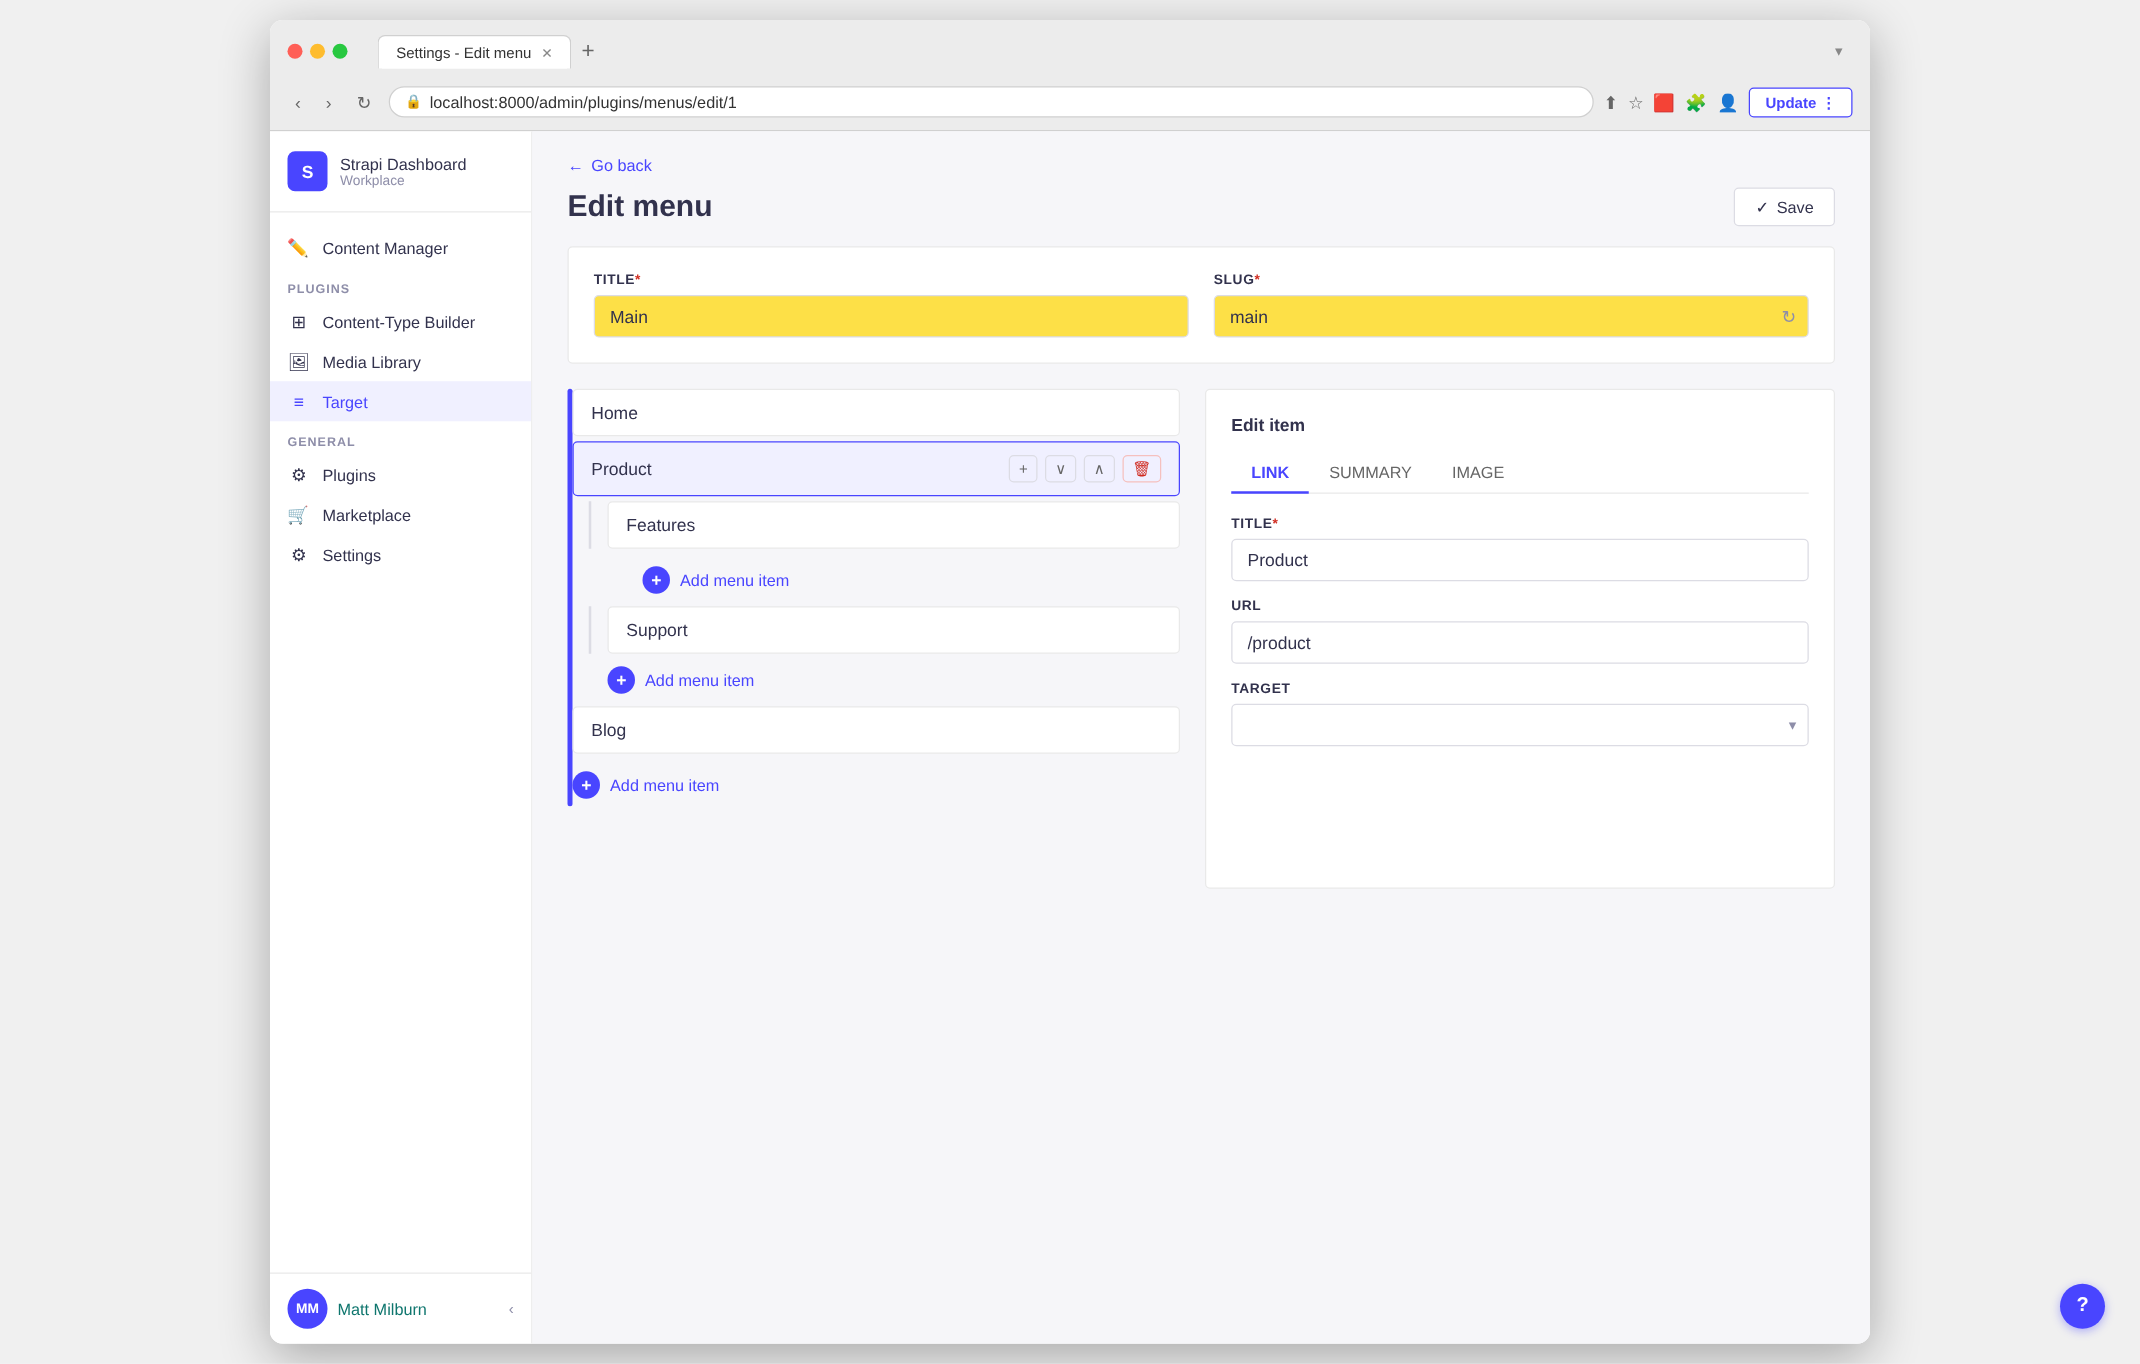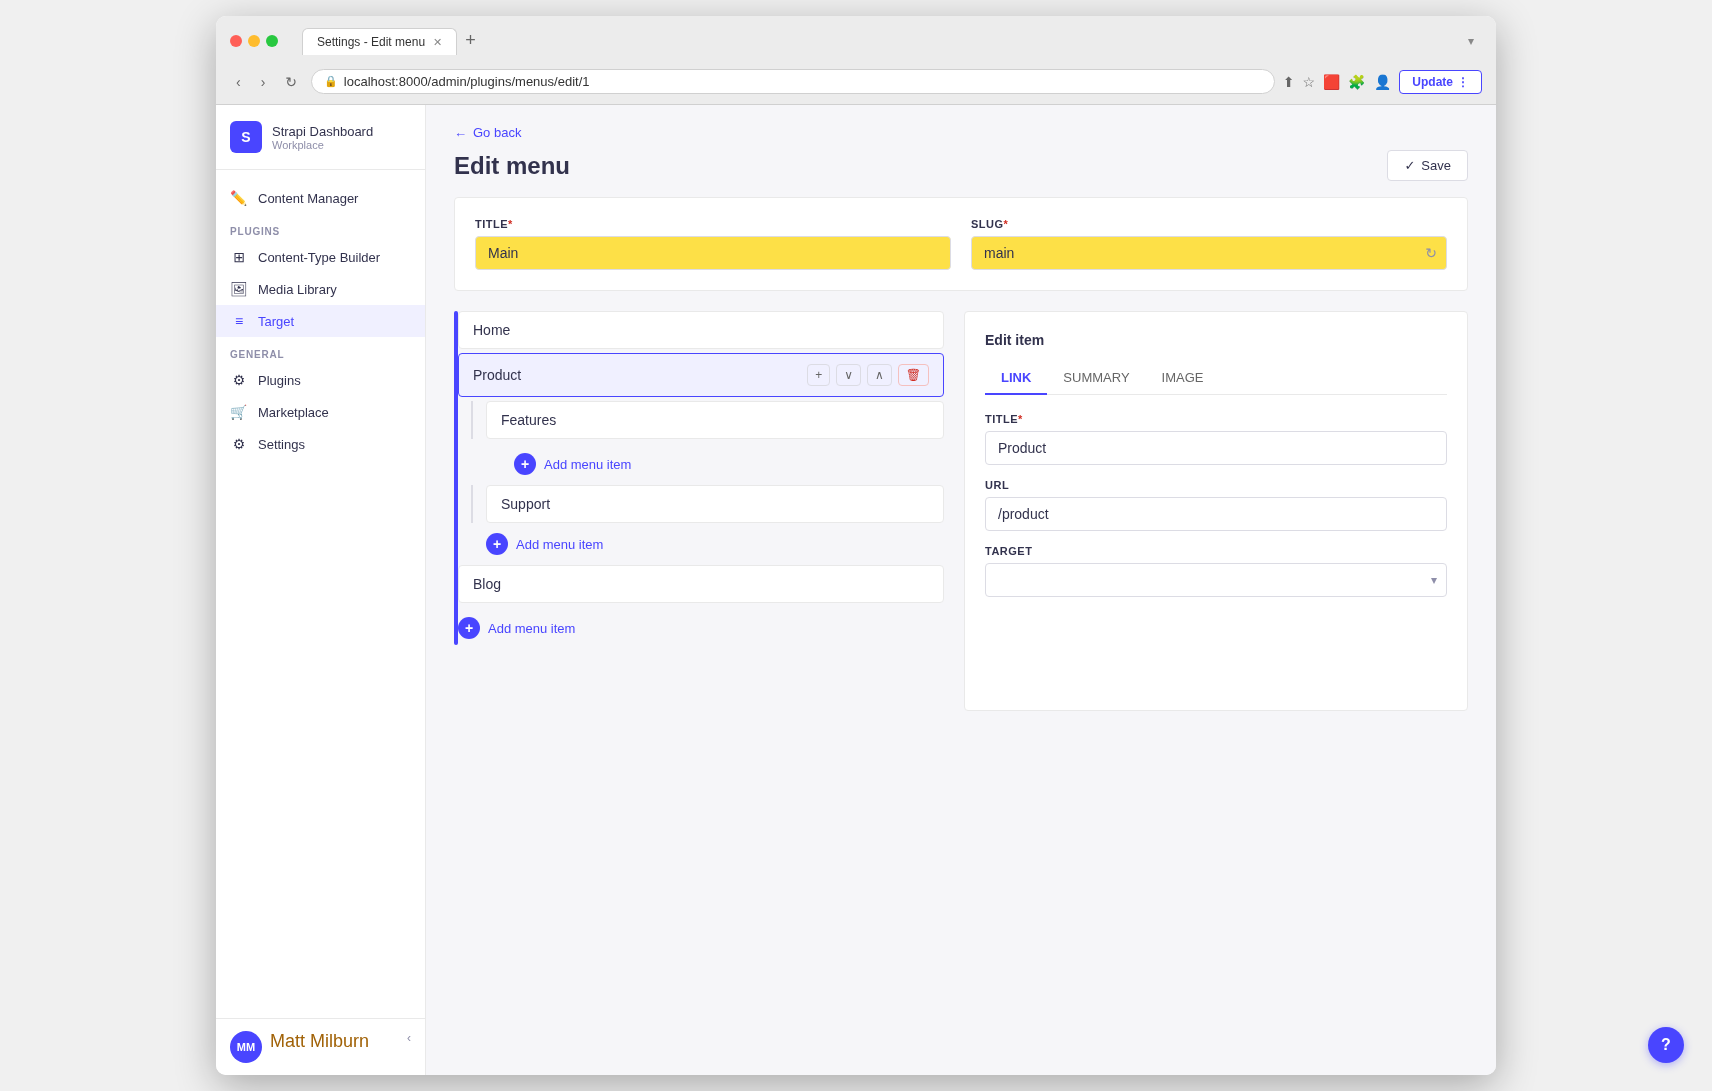--- a/index.html
+++ b/index.html
@@ -148,36 +148,36 @@
       color: #8e8ea9;
       text-transform: uppercase;
       letter-spacing: 0.8px;
       padding: 12px 14px 4px;
     }
 
     .sidebar-footer {
       border-top: 1px solid #e9e9e9;
       padding: 12px 14px;
       display: flex;
-      align-items: flex-start;
+      align-items: center;
       gap: 8px;
     }
     .user-avatar {
       width: 32px;
       height: 32px;
       background: #4945ff;
       border-radius: 50%;
       display: flex;
       align-items: center;
       justify-content: center;
       color: #fff;
       font-size: 11px;
       font-weight: 600;
     }
-    .user-name { font-size: 18px; color: #a16207; flex: 1; }
+    .user-name { font-size: 13px; color: #0f766e; flex: 1; }
     .sidebar-collapse-btn { color: #8e8ea9; font-size: 12px; cursor: pointer; }
 
     
     .main-content {
       flex: 1;
       background: #f6f6f9;
       overflow-y: auto;
       display: flex;
       flex-direction: column;
     }

